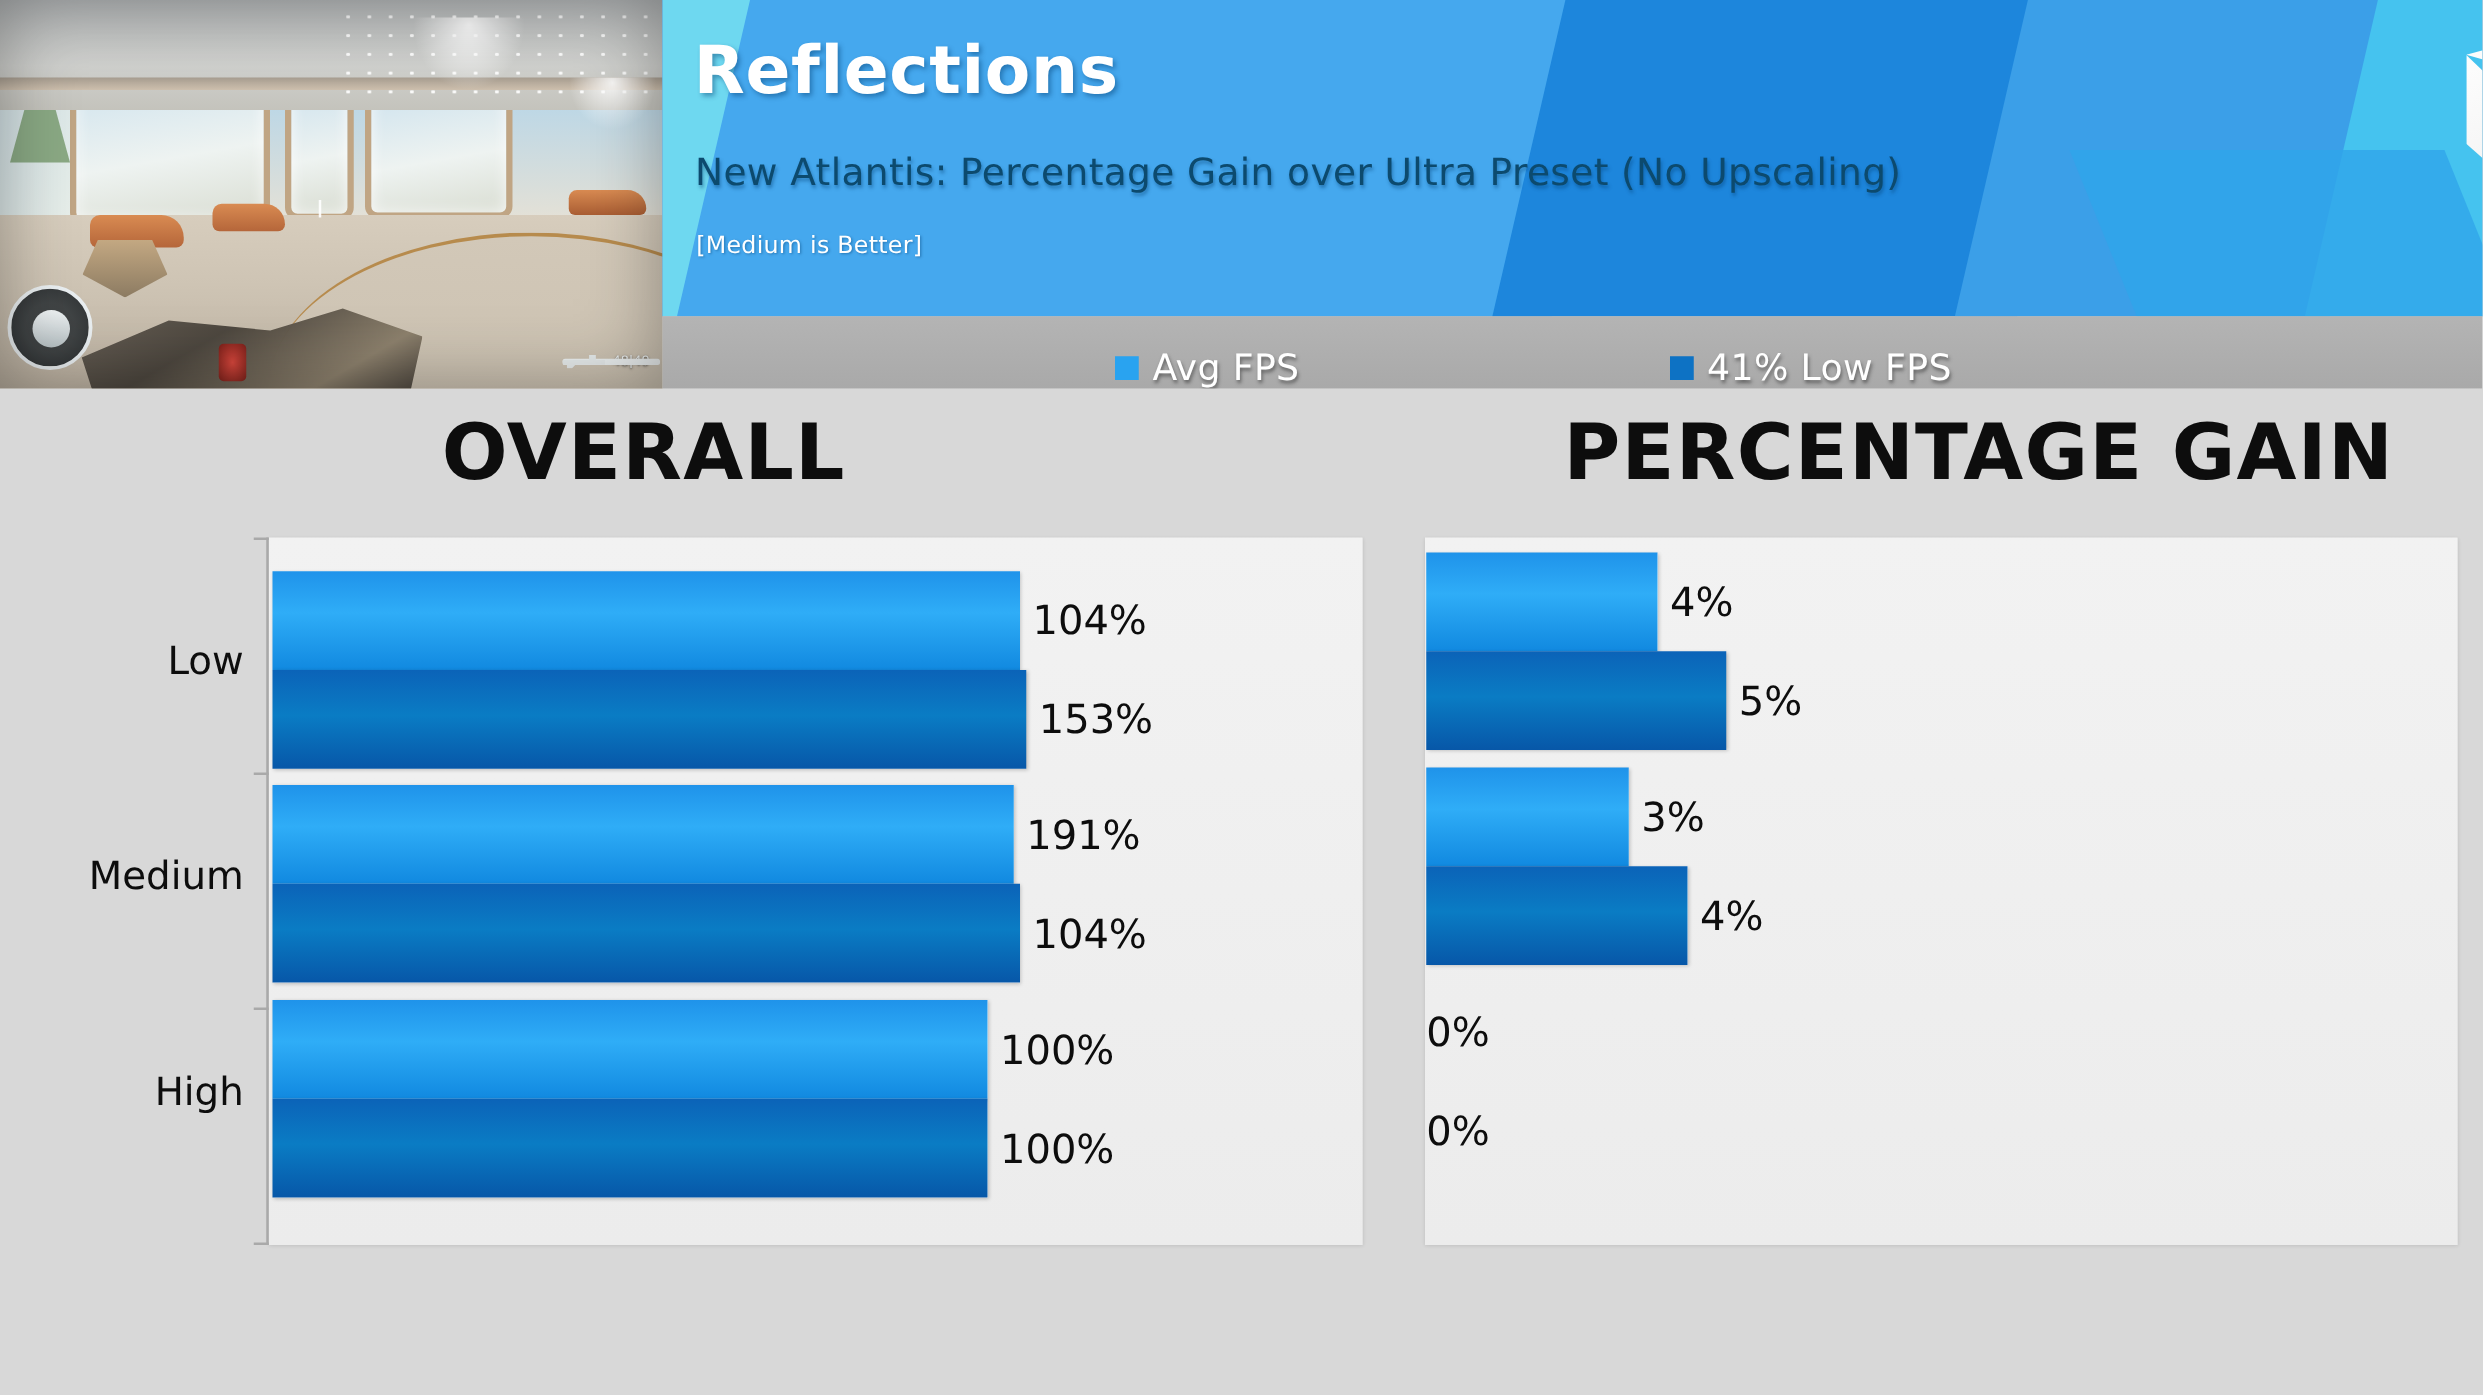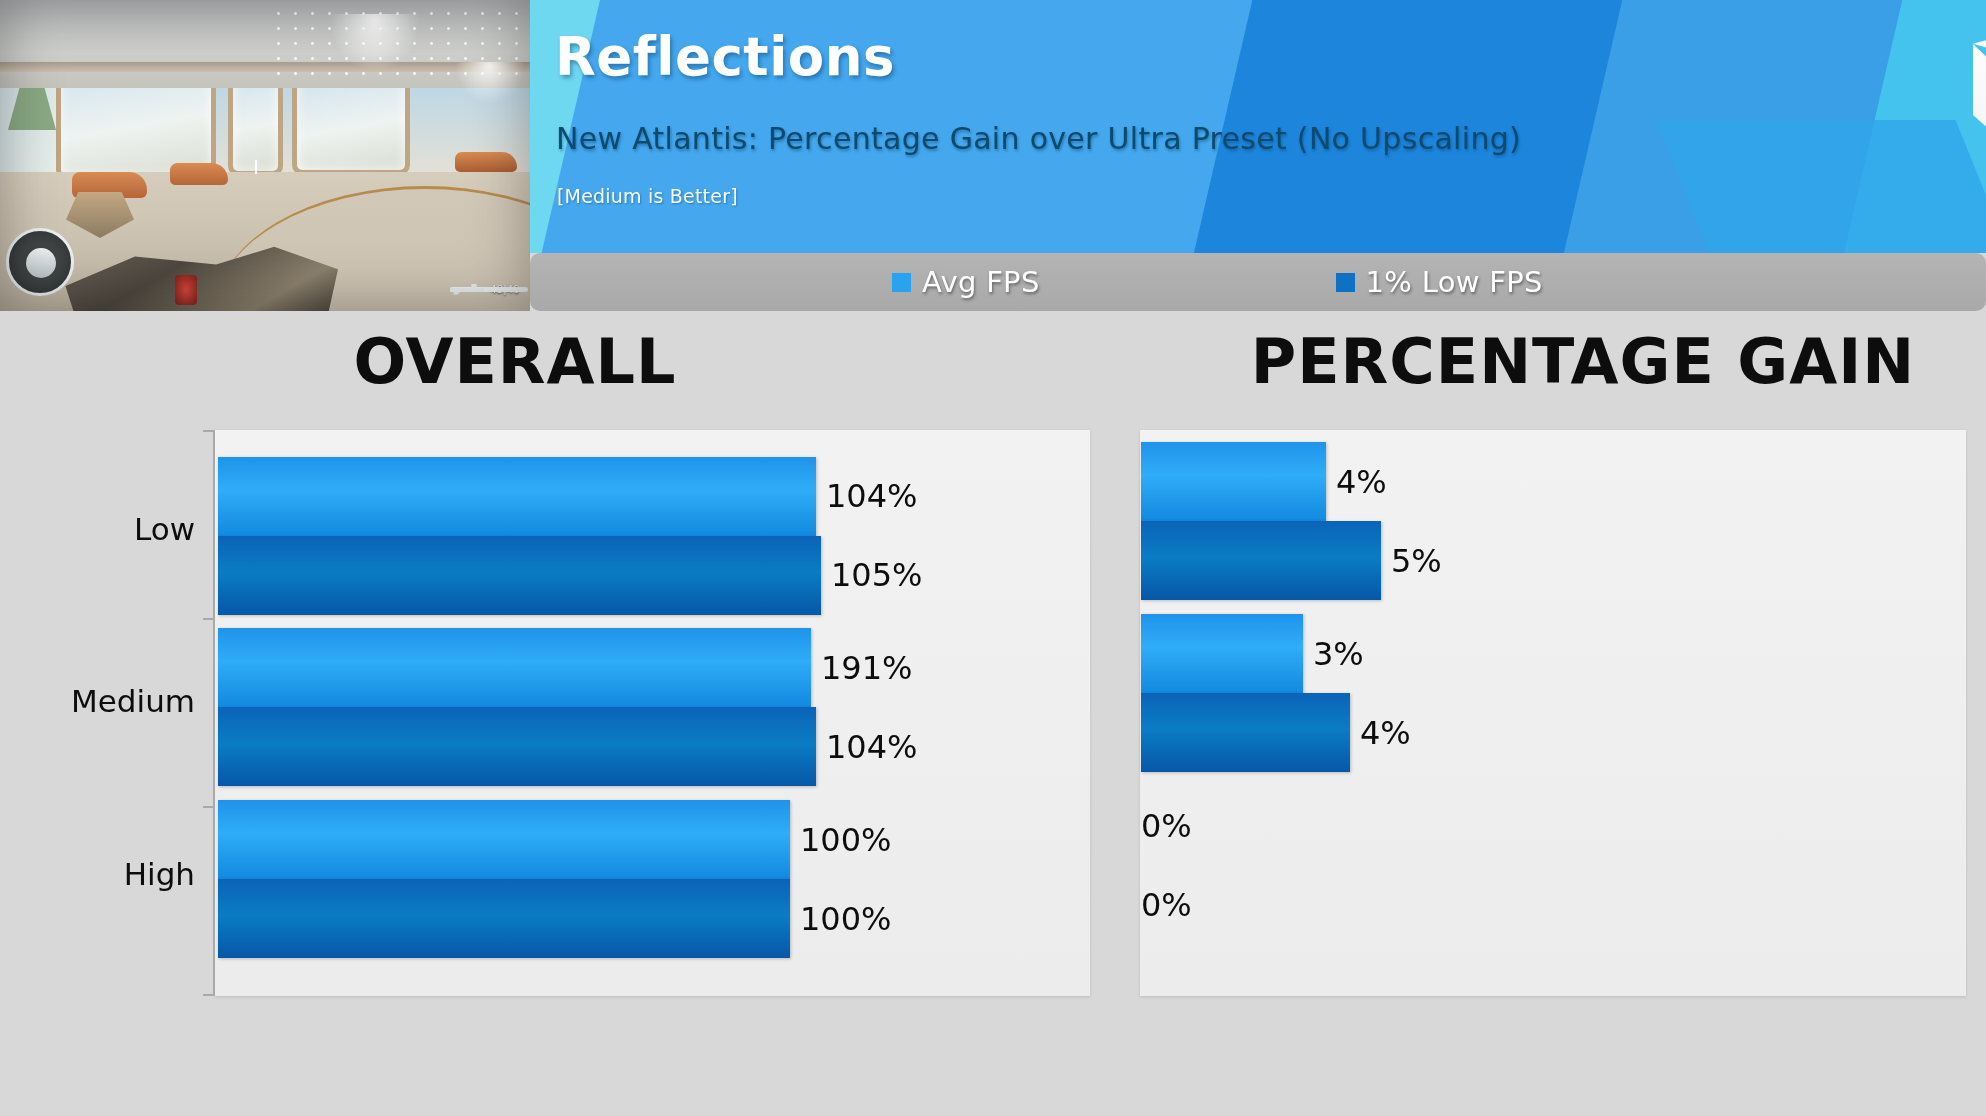--- a/index.html
+++ b/index.html
@@ -109,21 +109,21 @@
     clip-path:polygon(50% 0, 100% 27%, 50% 55%, 0 27%); }
   .cube .lft { position:absolute; left:0; top:24px; width:88px; height:148px;
     background:linear-gradient(160deg,#fdfdfd,#eeeeee);
     clip-path:polygon(0 0, 100% 57%, 100% 100%, 0 48%); }
   .cube .rgt { position:absolute; left:88px; top:24px; width:88px; height:148px;
     background:linear-gradient(200deg,#f2f2f2,#dedede);
     clip-path:polygon(100% 0, 100% 48%, 0 100%, 0 57%); }
 
   
   .legend { position:absolute; left:530px; top:253px; width:1456px; height:58px;
-    background:linear-gradient(#b4b4b4,#a9a9a9); display:flex; align-items:center;border-radius:10px; }
+    background:linear-gradient(#b4b4b4,#a9a9a9); display:flex; align-items:flex-end; }
   .lg-item { display:flex; align-items:center; gap:11px; }
   .lg-item.i1 { margin-left:362px; }
   .lg-item.i2 { margin-left:296px; }
   .lg-sw { width:19px; height:19px; display:inline-block; }
   .lg-tx { color:#ffffff; font-size:29px; letter-spacing:.3px;
     text-shadow:1px 2px 3px rgba(40,40,40,.55); font-family:"DejaVu Sans", sans-serif; }
 
   
   .charts { position:absolute; left:0; top:311px; width:1986px; height:805px; background:#d8d8d8; }
 
@@ -213,21 +213,21 @@
       </div>
     </div>
 
     <div class="legend">
       <div class="lg-item i1">
         <span class="lg-sw" style="background:#29a3f0"></span>
         <span class="lg-tx">Avg FPS</span>
       </div>
       <div class="lg-item i2">
         <span class="lg-sw" style="background:#0d72c4"></span>
-        <span class="lg-tx">1% Low FPS</span>
+        <span class="lg-tx">41% Low FPS</span>
       </div>
     </div>
   </div>
 
   <div class="charts">
 
     <div class="panel left">
       <div class="panel-title">OVERALL</div>
       <div class="plot"></div>
       <div class="axis"></div>
@@ -236,21 +236,21 @@
       <div class="tick" style="top:495px"></div>
       <div class="tick" style="top:683px"></div>
 
       <div class="cat-label" style="top:200px; left:-5px; width:200px; text-align:right;">Low</div>
       <div class="cat-label" style="top:372px; left:-5px; width:200px; text-align:right;">Medium</div>
       <div class="cat-label" style="top:545px; left:-5px; width:200px; text-align:right;">High</div>
 
       <div class="bar avg" style="left:218px; top:146px; width:598px;"></div>
       <div class="val" style="left:826px; top:166px;">104%</div>
       <div class="bar low" style="left:218px; top:225px; width:603px;"></div>
-      <div class="val" style="left:831px; top:245px;">105%</div>
+      <div class="val" style="left:831px; top:245px;">153%</div>
 
       <div class="bar avg" style="left:218px; top:317px; width:593px;"></div>
       <div class="val" style="left:821px; top:338px;">191%</div>
       <div class="bar low" style="left:218px; top:396px; width:598px;"></div>
       <div class="val" style="left:826px; top:417px;">104%</div>
 
       <div class="bar avg" style="left:218px; top:489px; width:572px;"></div>
       <div class="val" style="left:800px; top:510px;">100%</div>
       <div class="bar low" style="left:218px; top:568px; width:572px;"></div>
       <div class="val" style="left:800px; top:589px;">100%</div>

